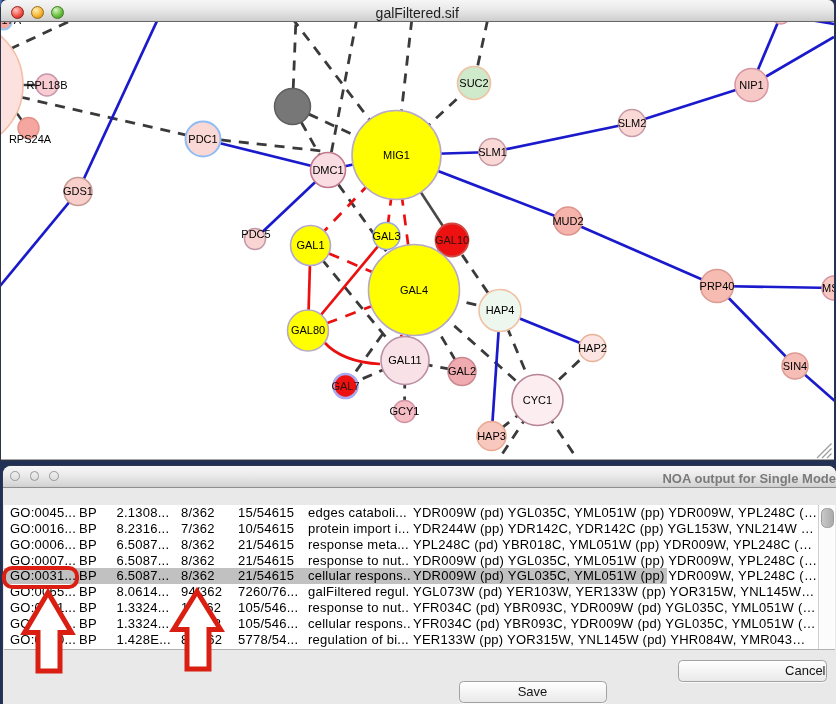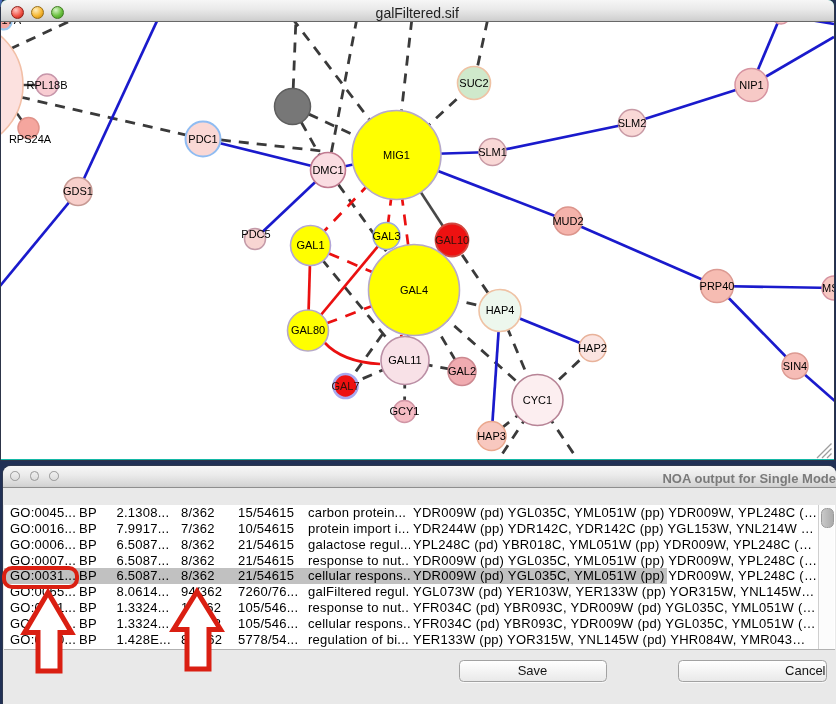--- a/index.html
+++ b/index.html
@@ -1,20 +1,20 @@
 <!DOCTYPE html>
 <html><head><meta charset="utf-8">
 <style>
 html,body{margin:0;padding:0;}
 body{width:836px;height:704px;position:relative;overflow:hidden;
      background:#213055;font-family:"Liberation Sans",sans-serif;}
 #corner{position:absolute;left:0;top:0;width:2px;height:7px;background:#4a6fc0;}
 
 #win1{position:absolute;left:1px;top:0;width:832.5px;height:460px;
-      border-radius:6px 6px 0 0;background:#14b8a6;box-shadow:0 0 0 1px rgba(60,60,60,.45);}
+      border-radius:6px 6px 0 0;background:#a3a3a3;box-shadow:0 0 0 1px rgba(60,60,60,.45);}
 #tbar1{position:absolute;left:0;top:0;right:0;height:20.5px;border-radius:6px 6px 0 0;
        background:linear-gradient(#f6f6f6,#e9e9e9 45%,#d3d3d3 90%,#cbcbcb);
        border-bottom:1.5px solid #686868;}
 #tbar1 .tl{position:absolute;top:5.7px;width:11px;height:11px;border-radius:50%;}
 .tlr{left:9.5px;background:radial-gradient(circle at 35% 28%,#ffc9c4,#f2564a 55%,#b01708);border:.8px solid #92201a;}
 .tly{left:29.7px;background:radial-gradient(circle at 35% 28%,#ffeebe,#f6b834 55%,#c07c0a);border:.8px solid #9a6f14;}
 .tlg{left:49.9px;background:radial-gradient(circle at 35% 28%,#d8f5c8,#6cc141 55%,#3a8f1c);border:.8px solid #3f7d20;}
 #tbar1 .tt{position:absolute;left:0;right:0;top:4.5px;text-align:center;
    font-size:14px;font-weight:normal;color:#1f1f1f;}
 #canvas1{position:absolute;left:0;top:22px;width:832.5px;height:437px;overflow:hidden;background:#fff;}
@@ -45,21 +45,21 @@
 .c6{left:409px;width:404px;letter-spacing:0;font-size:12.85px;text-overflow:ellipsis;}
 
 #sbar{position:absolute;left:815px;top:39px;width:14.5px;height:143.5px;background:#fcfcfc;
   border-left:1px solid #cfcfcf;}
 #sthumb{position:absolute;left:2.2px;top:3px;width:10.5px;height:18px;border-radius:5.5px;
   background:linear-gradient(90deg,#c9c9c9,#ababab);border:1px solid #9a9a9a;}
 
 .btn{position:absolute;top:193.5px;height:20.5px;border:1px solid #a2a2a2;border-radius:4.5px;
   background:linear-gradient(#ffffff,#f4f4f4 50%,#e9e9e9);text-align:center;
   font-size:13px;color:#141414;line-height:20px;box-shadow:0 1px 0 rgba(255,255,255,.7);}
-#bsave{left:455.5px;width:146px;}
+#bsave{left:455.5px;width:146px;margin-top:21px;}
 #bcancel{left:675px;width:146.5px;text-align:right;}
 
 #ann{position:absolute;left:0;top:0;width:836px;height:704px;pointer-events:none;}
 #redrect{position:absolute;left:2px;top:566px;width:69px;height:15px;
    border:4.6px solid #da1f12;border-radius:10px;}
 </style></head><body>
 <div id="corner"></div>
 <div id="win1">
   <div id="tbar1">
     <div class="tl tlr"></div>
@@ -200,39 +200,39 @@
     <div class="ring" style="left:46.2px"></div>
     <div class="tt">NOA output for Single Mode</div>
   </div>
   <div id="tbody">
     <div class="row" style="top:0.00px">
         <div class="c0">GO:0045...</div>
         <div class="c1">BP</div>
         <div class="c2">2.1308...</div>
         <div class="c3">8/362</div>
         <div class="c4">15/54615</div>
-        <div class="c5">carbon protein...</div>
+        <div class="c5">edges cataboli...</div>
         <div class="c6">YDR009W (pd) YGL035C, YML051W (pp) YDR009W, YPL248C (pd)...</div>
       </div>
     <div class="row" style="top:15.85px">
         <div class="c0">GO:0016...</div>
         <div class="c1">BP</div>
-        <div class="c2">7.9917...</div>
+        <div class="c2">8.2316...</div>
         <div class="c3">7/362</div>
         <div class="c4">10/54615</div>
         <div class="c5">protein import i...</div>
         <div class="c6">YDR244W (pp) YDR142C, YDR142C (pp) YGL153W, YNL214W (pp)...</div>
       </div>
     <div class="row" style="top:31.70px">
         <div class="c0">GO:0006...</div>
         <div class="c1">BP</div>
         <div class="c2">6.5087...</div>
         <div class="c3">8/362</div>
         <div class="c4">21/54615</div>
-        <div class="c5">galactose regul...</div>
+        <div class="c5">response meta...</div>
         <div class="c6">YPL248C (pd) YBR018C, YML051W (pp) YDR009W, YPL248C (pp) Y...</div>
       </div>
     <div class="row" style="top:47.55px">
         <div class="c0">GO:0007...</div>
         <div class="c1">BP</div>
         <div class="c2">6.5087...</div>
         <div class="c3">8/362</div>
         <div class="c4">21/54615</div>
         <div class="c5">response to nut...</div>
         <div class="c6">YDR009W (pd) YGL035C, YML051W (pp) YDR009W, YPL248C (pd)...</div>

